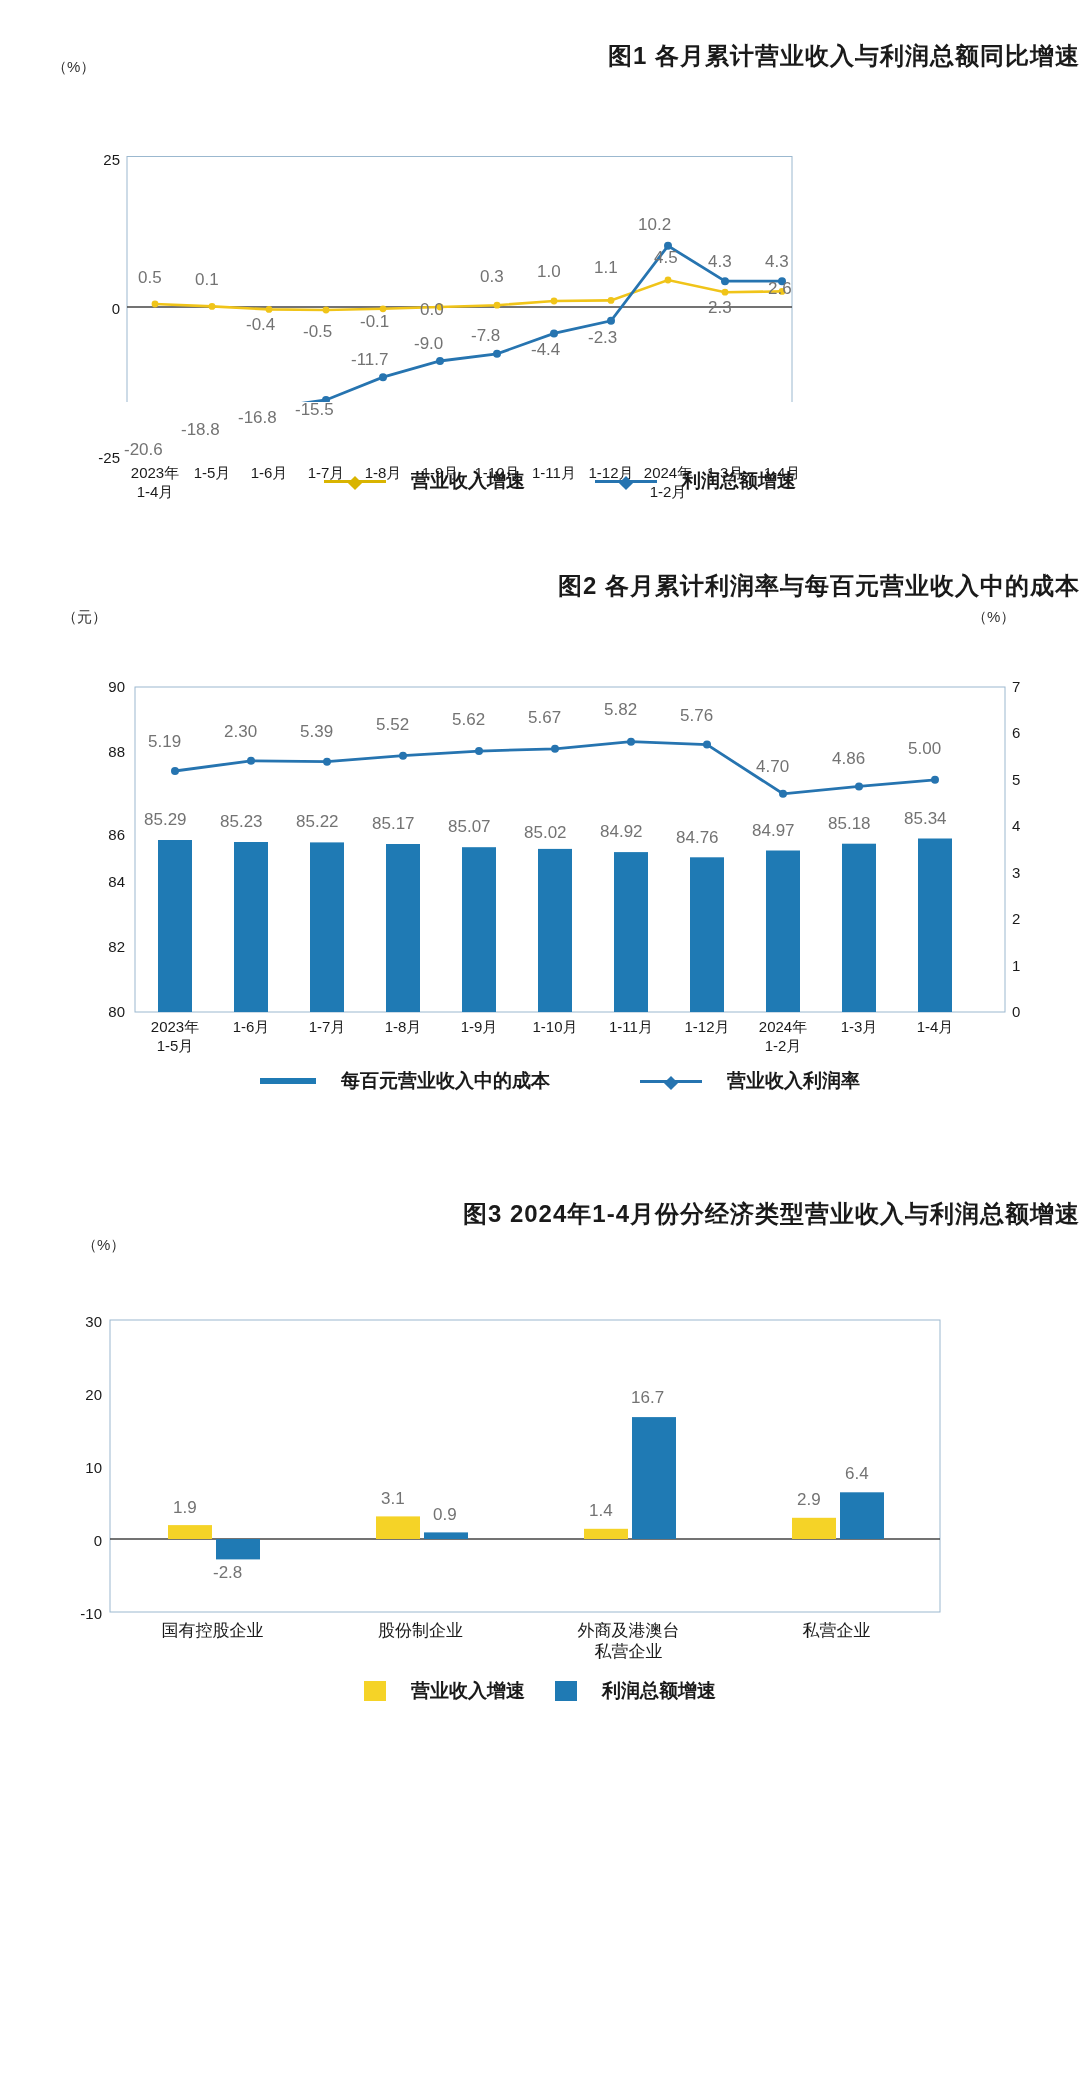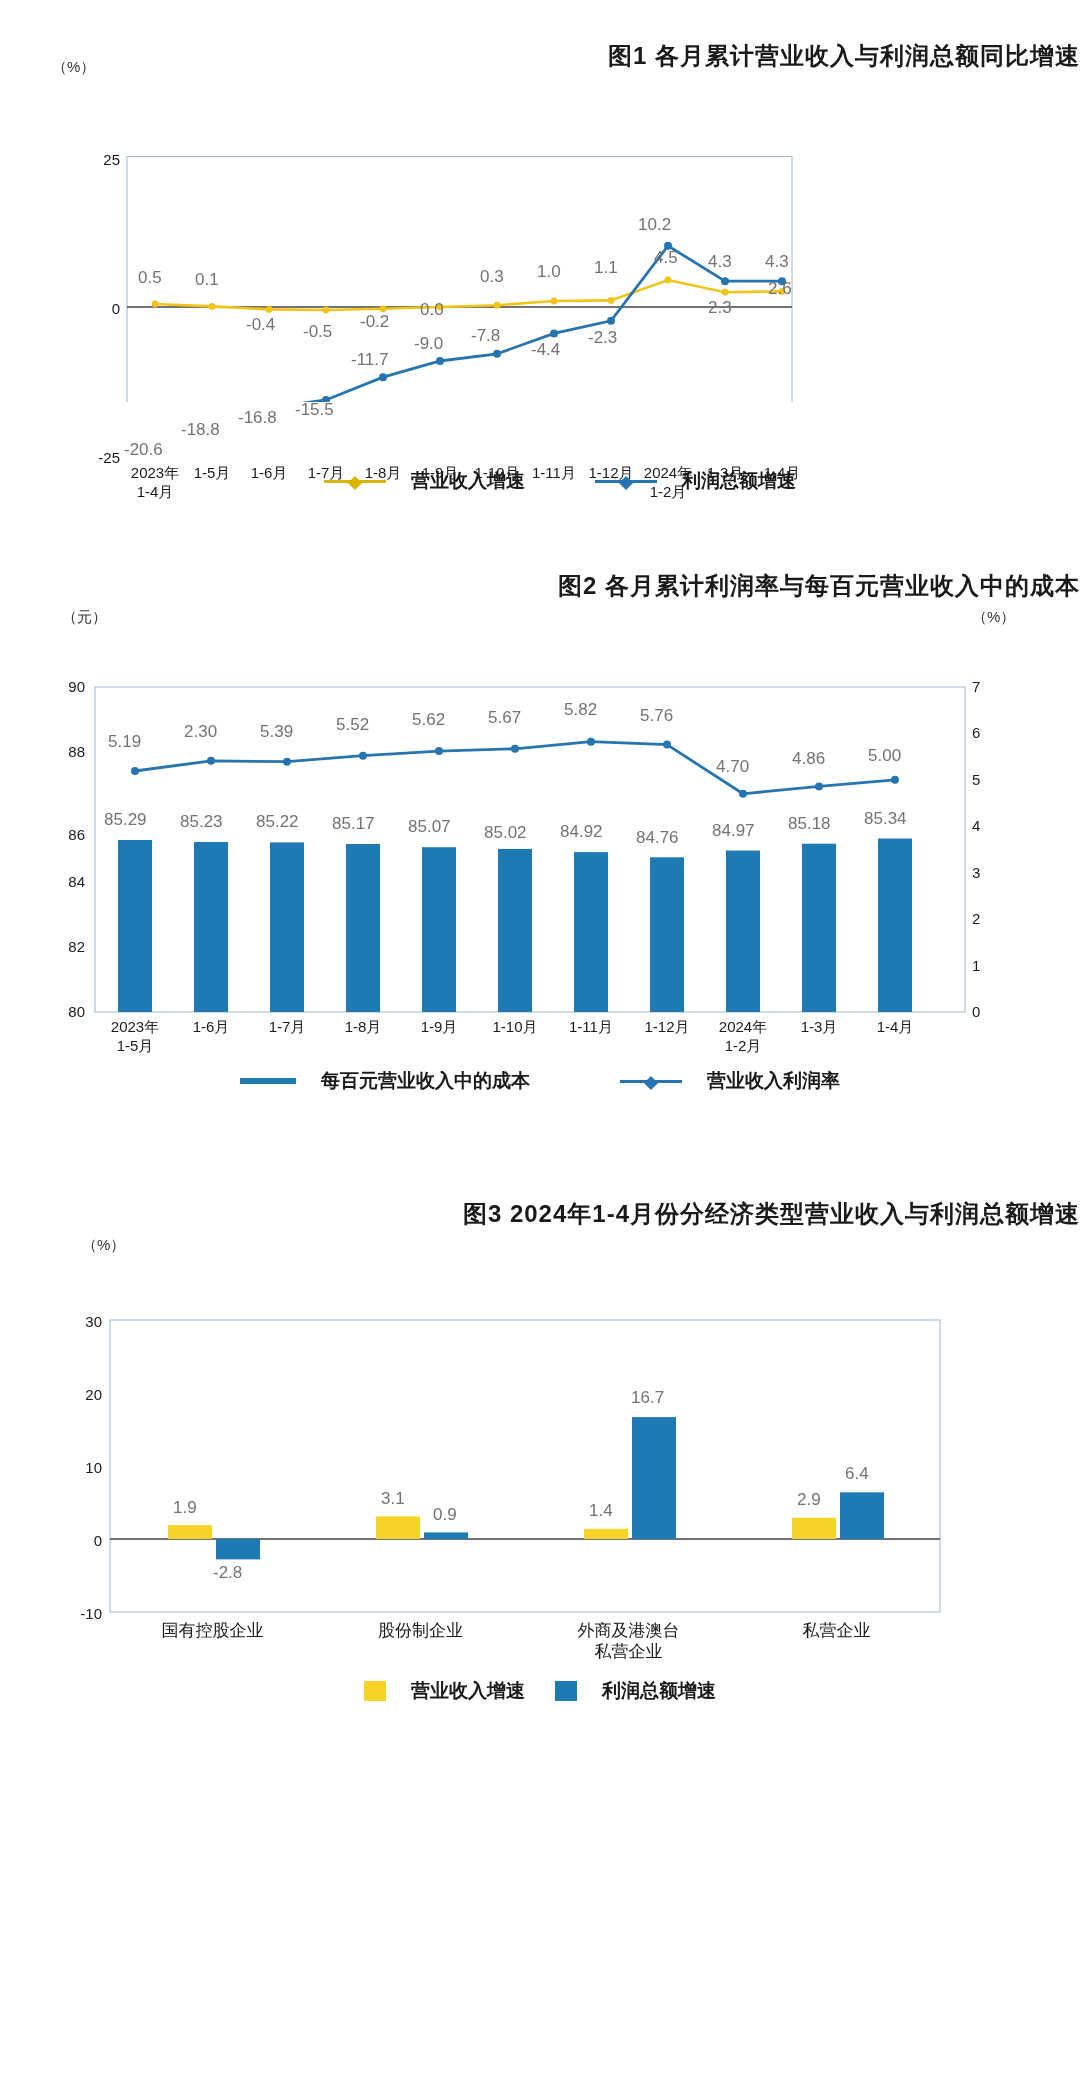--- a/index.html
+++ b/index.html
@@ -135,21 +135,21 @@
             <circle cx="626" cy="173.8" r="4"></circle>
           <circle cx="683" cy="209.2" r="4"></circle>
             <circle cx="740" cy="209.2" r="4"></circle>
         </g>
       </svg>
 
       <div class="dlabel" style="left:96px; top:196px;">0.5</div>
       <div class="dlabel" style="left:153px; top:198px;">0.1</div>
       <div class="dlabel" style="left:204px; top:243px;">-0.4</div>
       <div class="dlabel" style="left:261px; top:250px;">-0.5</div>
-      <div class="dlabel" style="left:318px; top:240px;">-0.2</div>
+      <div class="dlabel" style="left:318px; top:240px;">-0.1</div>
       <div class="dlabel" style="left:378px; top:228px;">0.0</div>
       <div class="dlabel" style="left:438px; top:195px;">0.3</div>
       <div class="dlabel" style="left:495px; top:190px;">1.0</div>
       <div class="dlabel" style="left:552px; top:186px;">1.1</div>
       <div class="dlabel" style="left:612px; top:176px;">4.5</div>
       <div class="dlabel" style="left:666px; top:226px;">2.3</div>
       <div class="dlabel" style="left:726px; top:207px;">2.6</div>
 
       <div class="dlabel" style="left:82px; top:368px;">-20.6</div>
       <div class="dlabel" style="left:139px; top:348px;">-18.8</div>
@@ -185,21 +185,21 @@
         <span class="legend-line"></span>
         <span>营业收入增速</span>
       </div>
       <div class="legend-item">
         <span class="legend-line blue"></span>
         <span>利润总额增速</span>
       </div>
     </div>
   </div>
 
-  <div class="chart-block" style="height:580px; margin-top:50px;">
+  <div class="chart-block" style="height:580px; margin-top:50px;padding-left:40px;">
     <div class="chart-title" style="padding-top:20px;">图2  各月累计利润率与每百元营业收入中的成本</div>
 
     <div class="axis-unit" style="left:62px; top:58px;">（元）</div>
     <div class="axis-unit" style="left:972px; top:58px;">（%）</div>
 
     <div class="plot-wrap" style="width:1080px; height:400px;">
 
       <div class="ylabel" style="left:45px; top:76px; width:40px;">90</div>
       <div class="ylabel" style="left:45px; top:141px; width:40px;">88</div>
       <div class="ylabel" style="left:45px; top:224px; width:40px;">86</div>
@@ -252,21 +252,21 @@
       <div class="dlabel" style="left:108px; top:130px;">5.19</div>
       <div class="dlabel" style="left:184px; top:120px;">2.30</div>
       <div class="dlabel" style="left:260px; top:120px;">5.39</div>
       <div class="dlabel" style="left:336px; top:113px;">5.52</div>
       <div class="dlabel" style="left:412px; top:108px;">5.62</div>
       <div class="dlabel" style="left:488px; top:106px;">5.67</div>
       <div class="dlabel" style="left:564px; top:98px;">5.82</div>
       <div class="dlabel" style="left:640px; top:104px;">5.76</div>
       <div class="dlabel" style="left:716px; top:155px;">4.70</div>
       <div class="dlabel" style="left:792px; top:147px;">4.86</div>
-      <div class="dlabel" style="left:868px; top:144px;">5.00</div>
+      <div class="dlabel" style="left:868px; top:137px;">5.00</div>
 
       <div class="dlabel" style="left:104px; top:208px;">85.29</div>
       <div class="dlabel" style="left:180px; top:210px;">85.23</div>
       <div class="dlabel" style="left:256px; top:210px;">85.22</div>
       <div class="dlabel" style="left:332px; top:212px;">85.17</div>
       <div class="dlabel" style="left:408px; top:215px;">85.07</div>
       <div class="dlabel" style="left:484px; top:221px;">85.02</div>
       <div class="dlabel" style="left:560px; top:220px;">84.92</div>
       <div class="dlabel" style="left:636px; top:226px;">84.76</div>
       <div class="dlabel" style="left:712px; top:219px;">84.97</div>

